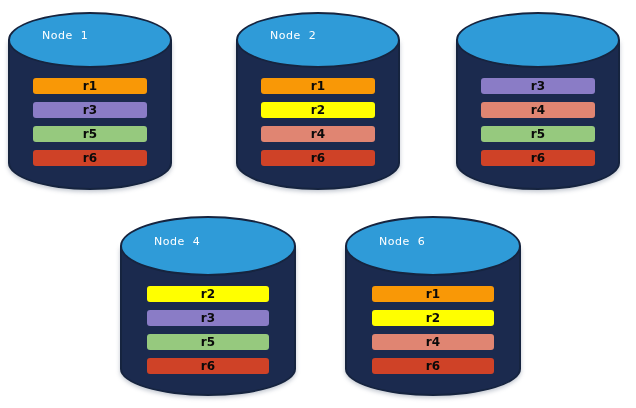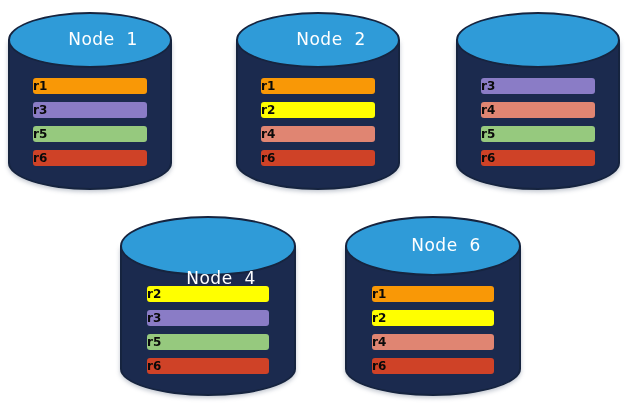--- a/index.html
+++ b/index.html
@@ -44,41 +44,40 @@
     top: 0;
     box-sizing: border-box;
     background: #2f9bd8;
     border: 2px solid #16243f;
     border-radius: 50%;
     z-index: 2;
   }
 
   .cyl-top-label {
     position: absolute;
-    left: 0;
+    left: 8px;
     right: 0;
-    text-align: center;
     color: #ffffff;
-    font-size: 17px;
+    font-size: 11px;
     letter-spacing: 0.5px;
     white-space: pre;
     z-index: 3;
     pointer-events: none;
   }
 
   .bars {
     position: absolute;
     z-index: 4;
   }
 
   .bar {
     position: relative;
     box-sizing: border-box;
     border-radius: 3px;
-    text-align: left;
+    text-align: center;
     color: #0a0a0a;
     font-weight: bold;
     font-size: 12px;
     line-height: 16px;
     height: 16px;
   }
 
   .bar + .bar {
     margin-top: 8px;
   }
@@ -115,21 +114,21 @@
       <div class="bars" style="left: 25px; width: 114px; top: 66px;">
         <div class="bar" style="background: rgb(138, 124, 198); color: rgb(10, 10, 10);"><span>r3</span></div>
         <div class="bar" style="background: rgb(224, 133, 114); color: rgb(10, 10, 10);"><span>r4</span></div>
         <div class="bar" style="background: rgb(150, 201, 126); color: rgb(10, 10, 10);"><span>r5</span></div>
         <div class="bar" style="background: rgb(207, 66, 39); color: rgb(10, 10, 10);"><span>r6</span></div>
       </div>
     </div>
     <div class="node" style="left: 120px; top: 216px; width: 176px; height: 180px;">
       <div class="cyl-body" style="top: 30px; width: 176px; height: 150px; background: rgb(27, 42, 78); border-color: rgb(22, 36, 63);"></div>
       <div class="cyl-top" style="width: 176px; height: 60px; background: rgb(47, 155, 216); border-color: rgb(22, 36, 63);"></div>
-      <div class="cyl-top-label" style="top: 19px; color: rgb(255, 255, 255); padding-left: 26px; margin-top: 33px;">Node  4</div>
+      <div class="cyl-top-label" style="top: 19px; color: rgb(255, 255, 255); padding-left: 26px;">Node  4</div>
       <div class="bars" style="left: 27px; width: 122px; top: 70px;">
         <div class="bar" style="background: rgb(255, 255, 0); color: rgb(10, 10, 10);"><span>r2</span></div>
         <div class="bar" style="background: rgb(138, 124, 198); color: rgb(10, 10, 10);"><span>r3</span></div>
         <div class="bar" style="background: rgb(150, 201, 126); color: rgb(10, 10, 10);"><span>r5</span></div>
         <div class="bar" style="background: rgb(207, 66, 39); color: rgb(10, 10, 10);"><span>r6</span></div>
       </div>
     </div>
     <div class="node" style="left: 345px; top: 216px; width: 176px; height: 180px;">
       <div class="cyl-body" style="top: 30px; width: 176px; height: 150px; background: rgb(27, 42, 78); border-color: rgb(22, 36, 63);"></div>
       <div class="cyl-top" style="width: 176px; height: 60px; background: rgb(47, 155, 216); border-color: rgb(22, 36, 63);"></div>

